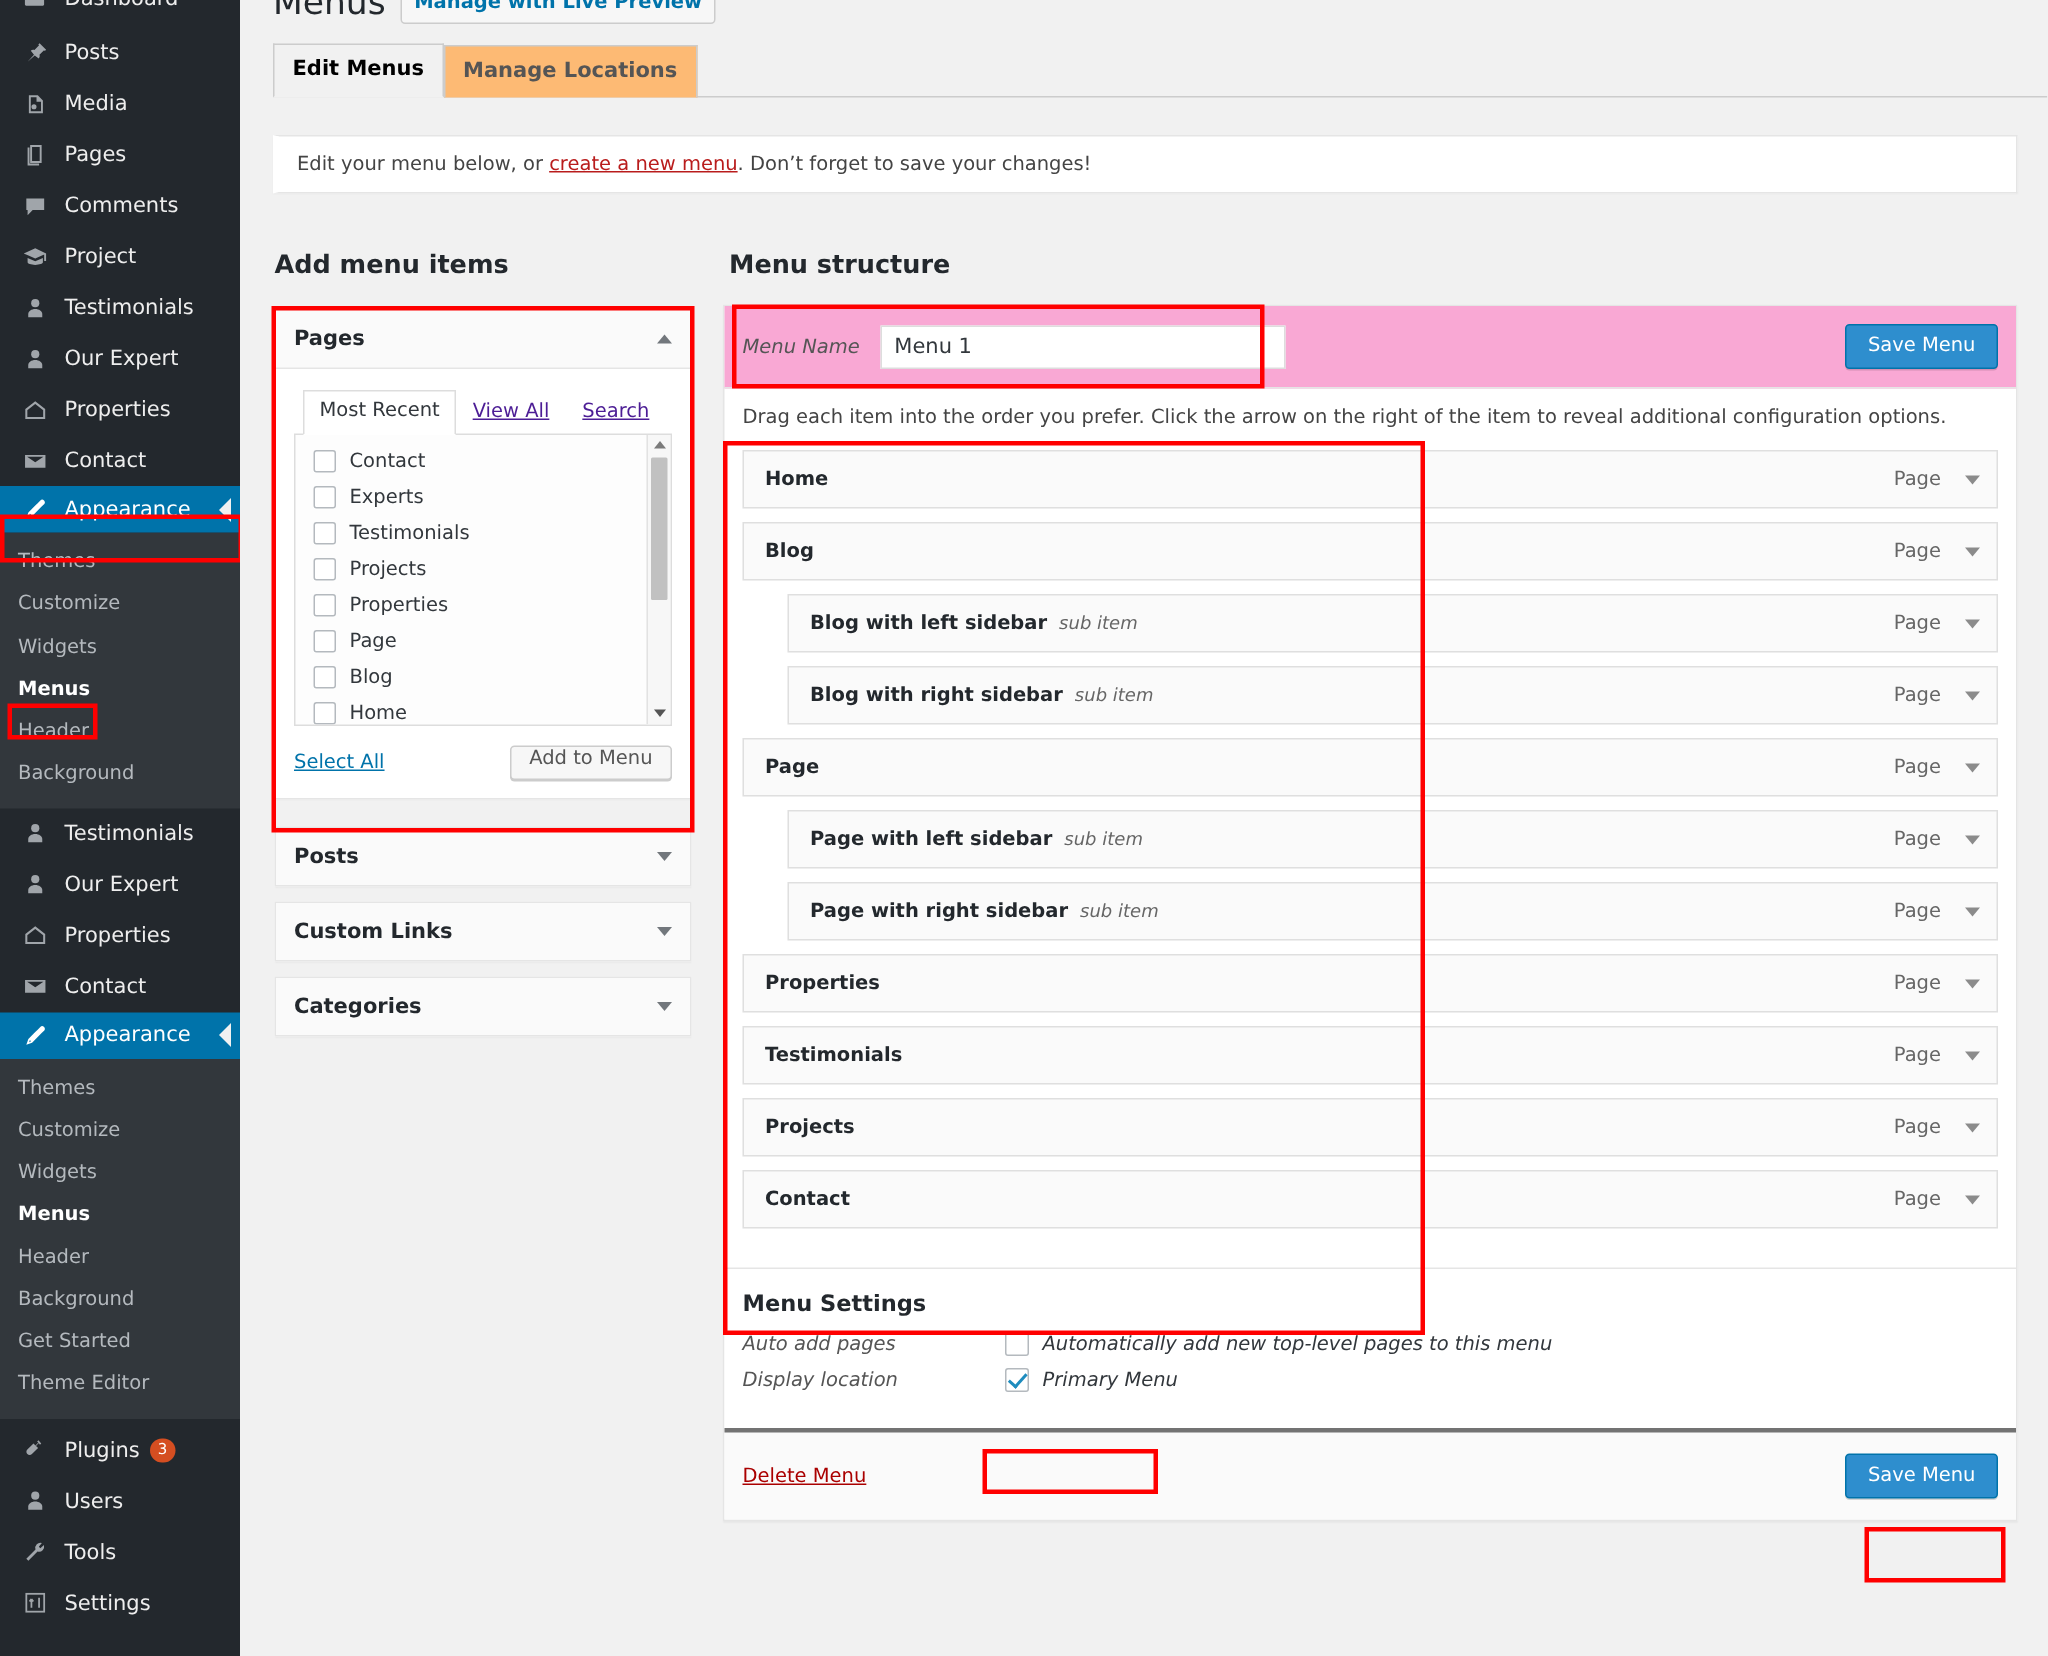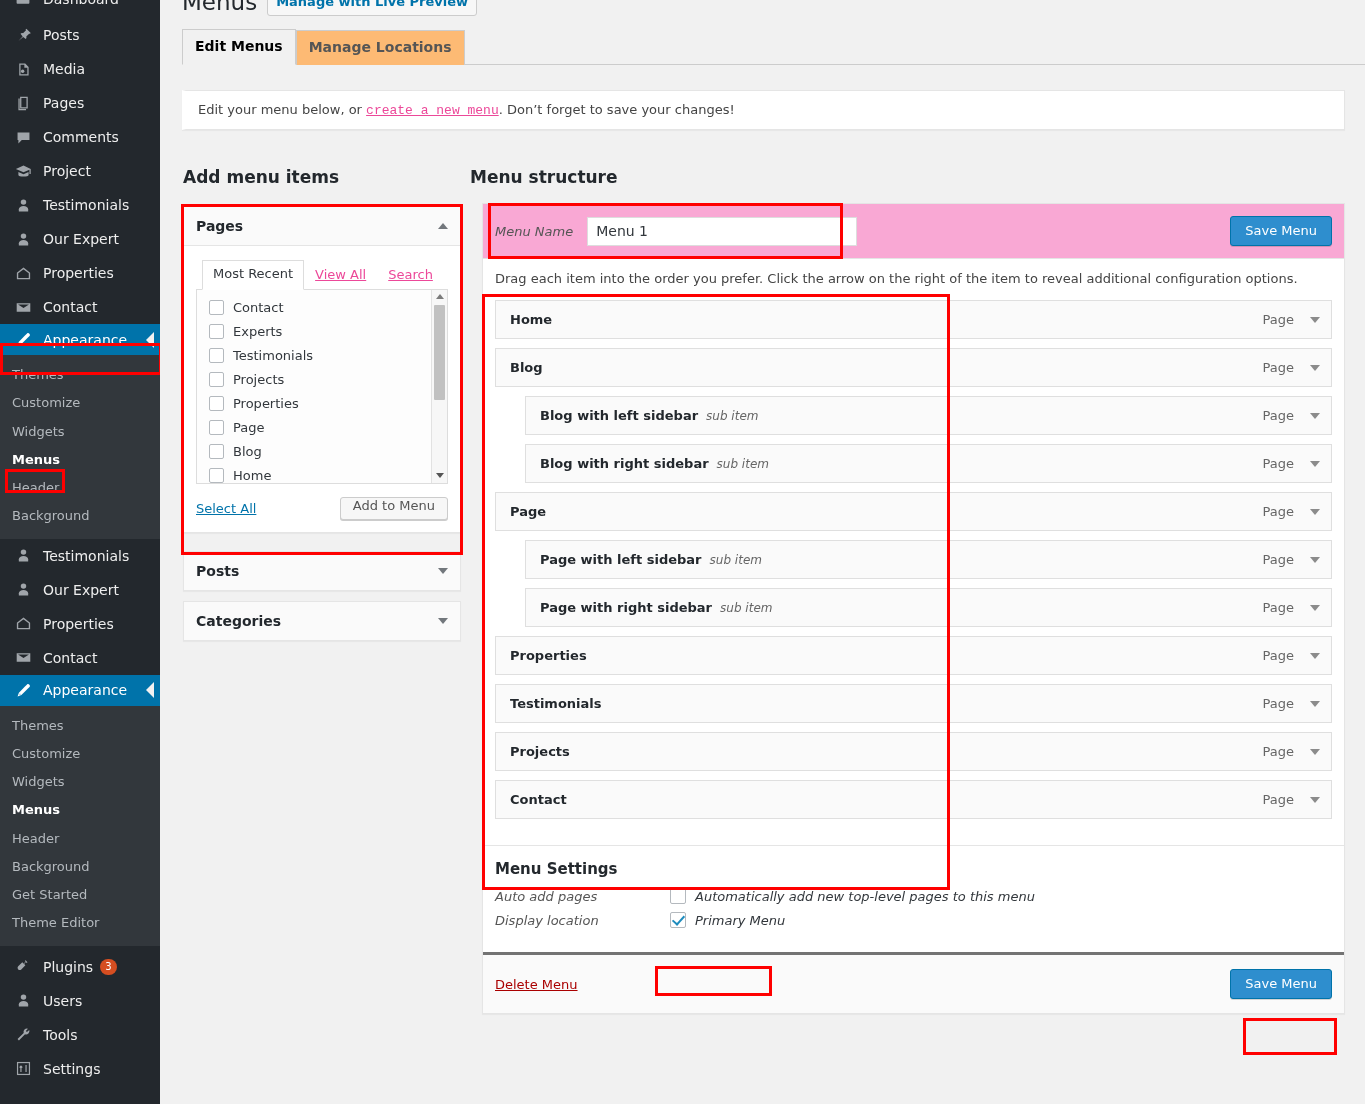--- a/index.html
+++ b/index.html
@@ -171,21 +171,21 @@
     width: 1163px;
     box-sizing: border-box;
     background: #fff;
     border: 1px solid #e5e5e5;
     border-left: 4px solid #fff;
     padding: 11px 12px;
     font-size: 13px;
     color: #444;
     box-shadow: 0 1px 1px rgba(0,0,0,.04);
   }
-  .manage-notice a { color: #ec4899; font-family: Liberation Mono, monospace; }
+  .manage-notice a { color: #b91c1c; }
 
   
   .col-head {
     position: absolute;
     font-size: 17px;
     font-weight: bold;
     color: #23282d;
     margin: 0;
   }
 
@@ -229,21 +229,21 @@
   .tabs-mini {
     display: flex;
     align-items: flex-end;
     border-bottom: 1px solid #ddd;
     margin: 0 0 0 0;
     padding-left: 6px;
     gap: 0;
   }
   .tabs-mini .tm {
     font-size: 13px;
-    color: #ec4899;
+    color: #4c1d95;
     padding: 5px 10px 6px 10px;
     cursor: pointer;
     border: 1px solid transparent;
     border-bottom: none;
     margin-bottom: -1px;
     line-height: 1.3;
   }
   .tabs-mini .tm.active {
     color: #32373c;
     background: #fff;
@@ -714,21 +714,21 @@
       <span class="nav-tab active">Edit Menus</span>
       <span class="nav-tab">Manage Locations</span>
     </div>
   </div>
 
   <div class="manage-notice">
     <span>Edit your menu below, or </span><a href="#">create a new menu</a><span>. Don’t forget to save your changes!</span>
   </div>
 
   <h2 class="col-head" style="left:183px; top:167px;">Add menu items</h2>
-  <h2 class="col-head" style="left:470px; top:167px;">Menu structure</h2>
+  <h2 class="col-head" style="left:486px; top:167px;">Menu structure</h2>
 
   <div class="accordion">
 
     <div class="postbox">
       <div class="pb-head">
         <span class="pb-title">Pages</span>
         <span class="caret up"></span>
       </div>
       <div class="pb-body">
 
@@ -791,20 +791,26 @@
       </div>
     </div>
 
     <div class="postbox" style="margin-top:18px;">
       <div class="pb-head closed">
         <span class="pb-title">Posts</span>
         <span class="caret down"></span>
       </div>
     </div>
 
+    <div class="postbox">
+      <div class="pb-head closed">
+        <span class="pb-title">Custom Links</span>
+        <span class="caret down"></span>
+      </div>
+    </div>
 
     <div class="postbox">
       <div class="pb-head closed">
         <span class="pb-title">Categories</span>
         <span class="caret down"></span>
       </div>
     </div>
   </div>
 
   <div class="hl-box" style="left:181px; top:204px; width:282px; height:351px;"></div>

